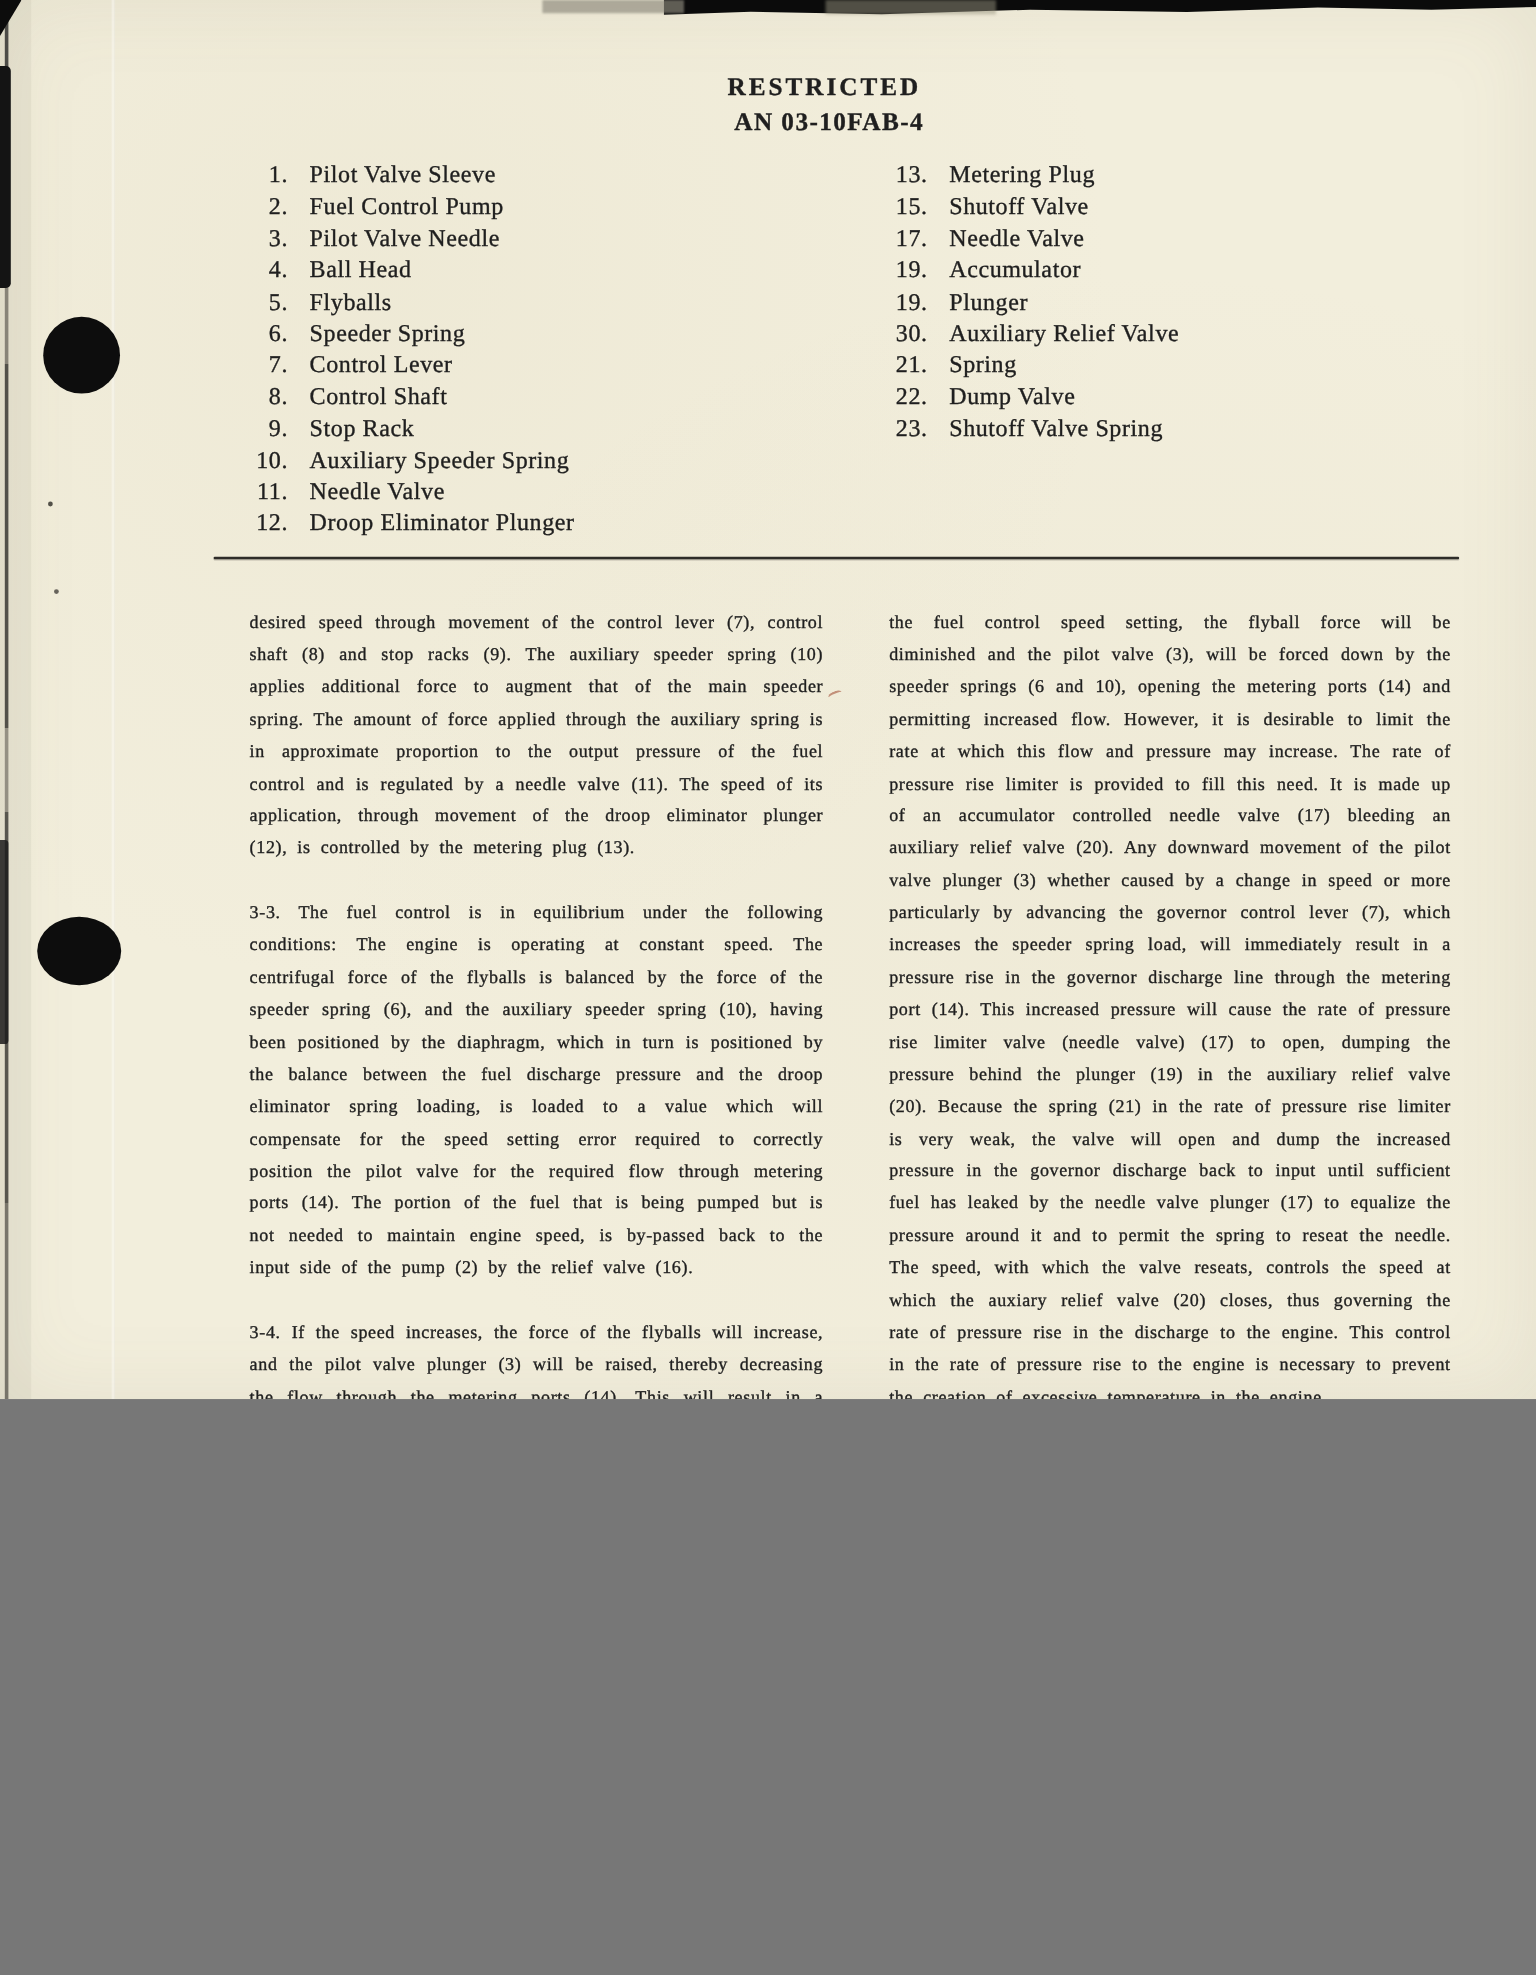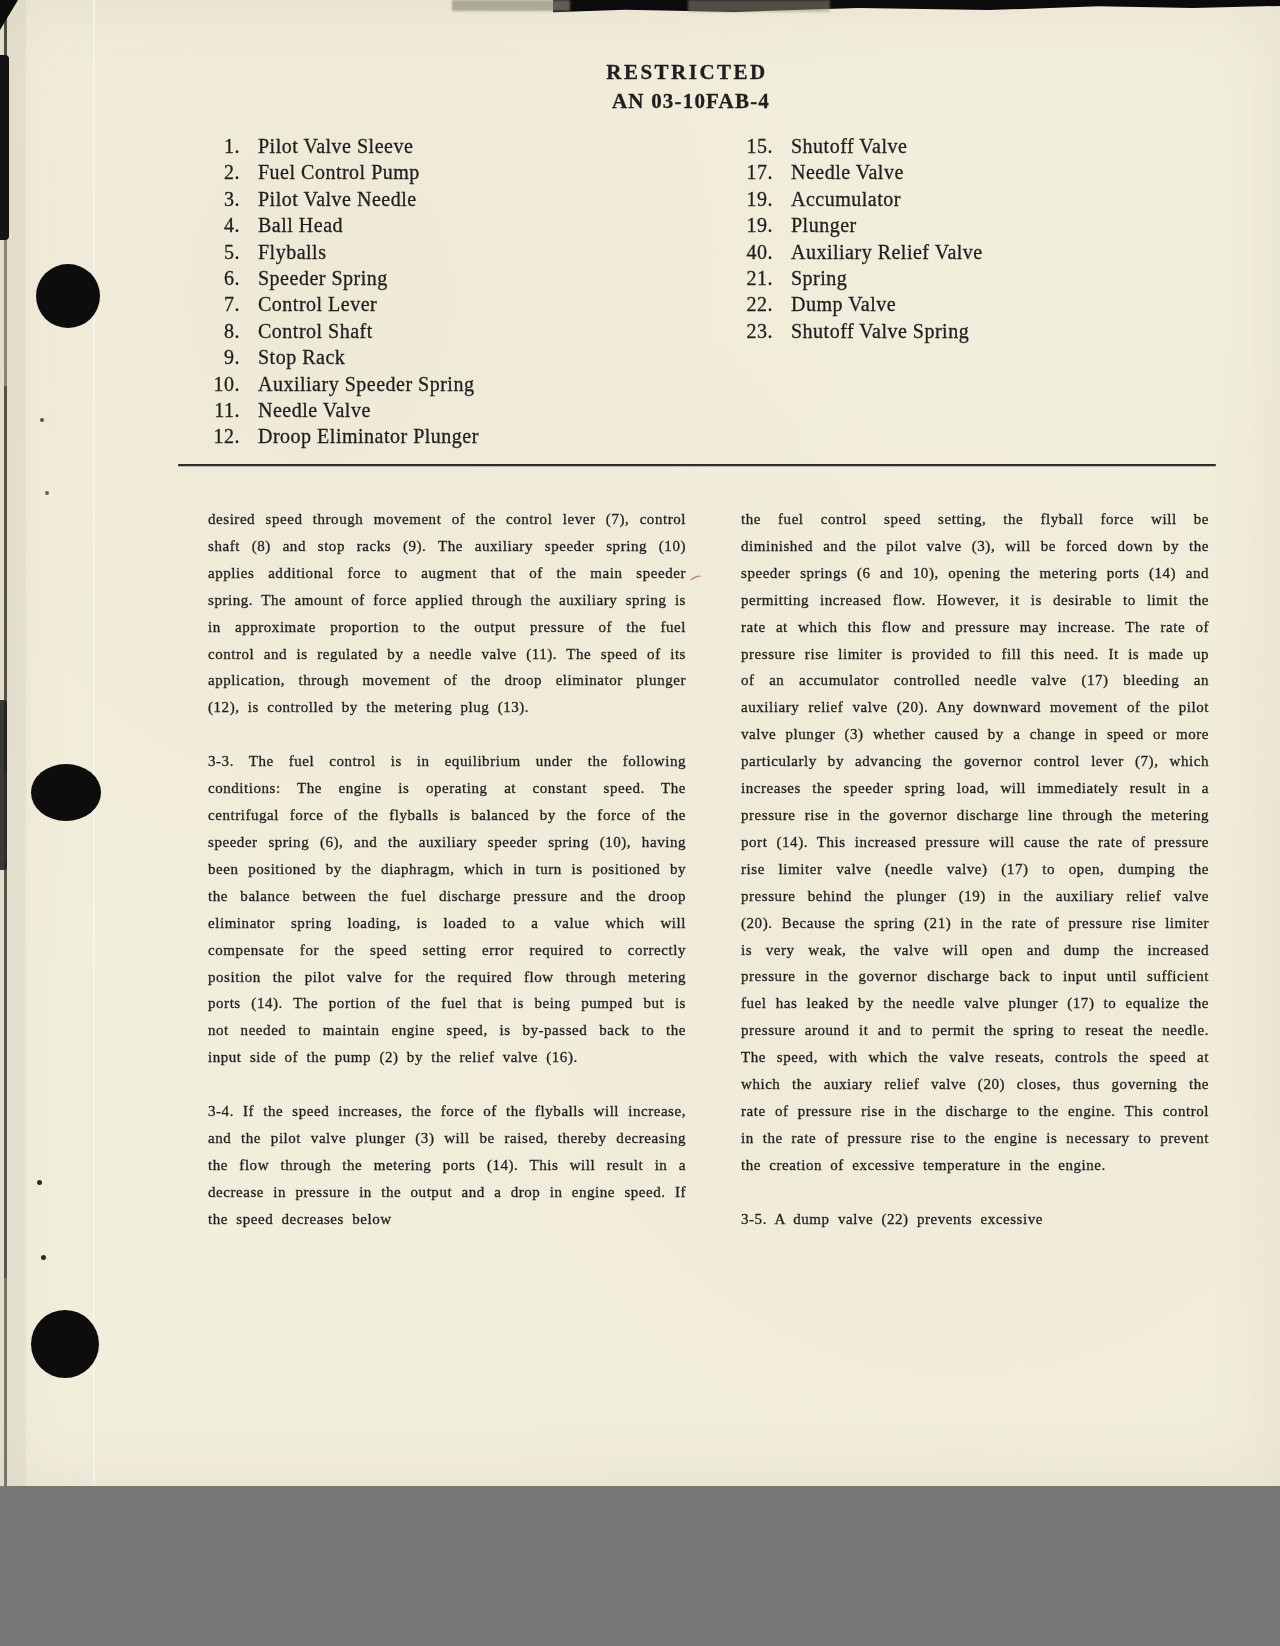--- a/index.html
+++ b/index.html
@@ -1,17 +1,17 @@
 <!DOCTYPE html>
 <html><head>
 <meta charset="utf-8">
 <style>
   html,body{margin:0;padding:0;background:#777;}
   .page{
-    position:relative;width:1280px;height:1486px;overflow:hidden;
+    position:relative;width:1280px;height:1166px;overflow:hidden;
     background:
       radial-gradient(ellipse at 25% 20%, rgba(205,195,160,0.10), transparent 45%),
       radial-gradient(ellipse at 75% 65%, rgba(210,200,168,0.10), transparent 50%),
       #f2eedc;
     box-shadow: inset 0 0 70px rgba(120,108,75,0.10);
     font-family:"Liberation Serif", serif;
     color:#1f1f1f;
   }
   .ink{ -webkit-text-stroke:0.3px #1f1f1f; }
   
@@ -142,37 +142,41 @@
         <span class="lab">Needle Valve</span>
       </div>
     <div class="row">
         <span class="num">12.</span>
         <span class="lab">Droop Eliminator Plunger</span>
       </div>
   </div>
 
   <div class="legend legend-right ink">
     <div class="row">
+        <span class="num">13.</span>
+        <span class="lab">Metering Plug</span>
+      </div>
+    <div class="row">
         <span class="num">15.</span>
         <span class="lab">Shutoff Valve</span>
       </div>
     <div class="row">
         <span class="num">17.</span>
         <span class="lab">Needle Valve</span>
       </div>
     <div class="row">
         <span class="num">19.</span>
         <span class="lab">Accumulator</span>
       </div>
     <div class="row">
         <span class="num">19.</span>
         <span class="lab">Plunger</span>
       </div>
     <div class="row">
-        <span class="num">40.</span>
+        <span class="num">30.</span>
         <span class="lab">Auxiliary Relief Valve</span>
       </div>
     <div class="row">
         <span class="num">21.</span>
         <span class="lab">Spring</span>
       </div>
     <div class="row">
         <span class="num">22.</span>
         <span class="lab">Dump Valve</span>
       </div>

